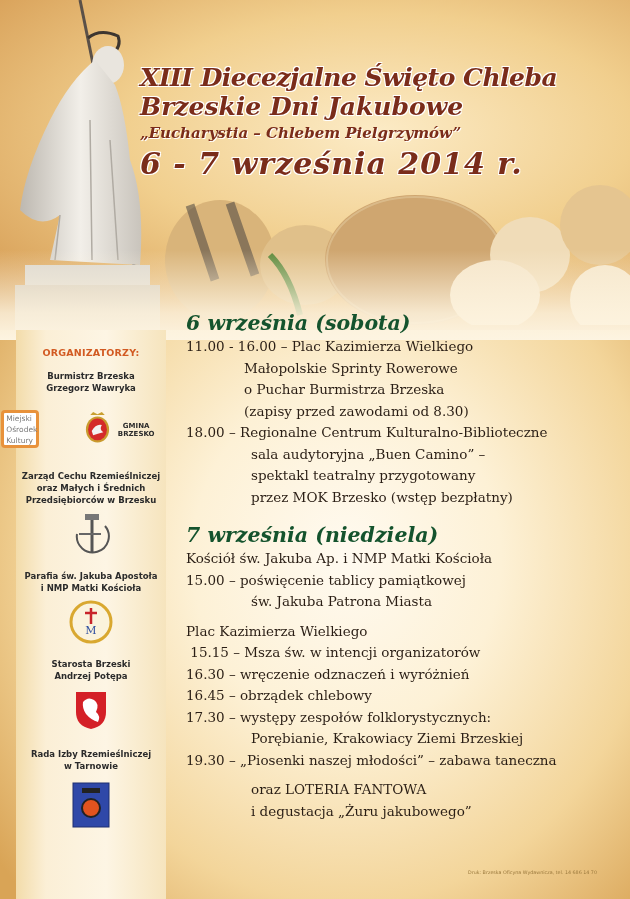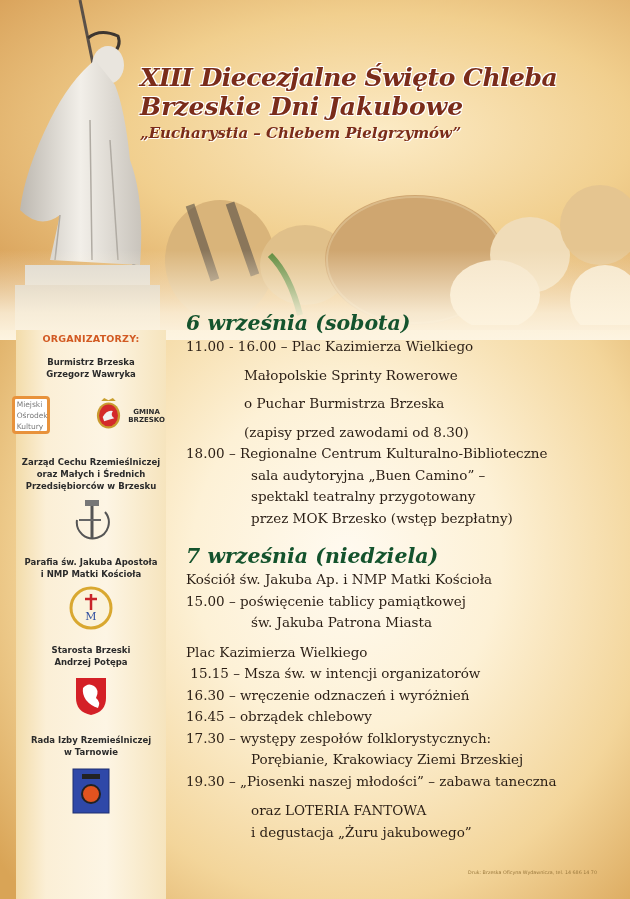--- a/index.html
+++ b/index.html
@@ -32,33 +32,33 @@
   .t4 { color:#7a2c1a; font-weight:bold; font-style:italic; font-size:30px; margin-top:4px;
         text-shadow: 1px 1px 0 #fff, -1px -1px 0 #fff, 1px -1px 0 #fff, -1px 1px 0 #fff; letter-spacing:1px; }
 
   
   .sidebar {
     position:absolute; left:16px; top:330px; width:150px; height:569px;
     background: linear-gradient(to right, #f3dcaa 0%, #fbefd6 20%, #fdf5e4 60%, #f6e4bd 100%);
     text-align:center;
     font-family:"DejaVu Sans", sans-serif;
   }
-  .org-head { color:#d25a22; font-weight:bold; font-size:9.5px; margin-top:3px; letter-spacing:0.2px; }
+  .org-head { color:#d25a22; font-weight:bold; font-size:9.5px; margin-top:17px; letter-spacing:0.2px; }
   .org-text { color:#2b2b2b; font-weight:bold; font-size:8.5px; line-height:12px; }
-  .logos-row { display:flex; justify-content:center; align-items:flex-start; margin-top:10px; padding:0 6px;gap:44px; }
+  .logos-row { display:flex; justify-content:flex-end; align-items:flex-start; margin-top:10px; padding:0 6px;gap:44px; }
   .mok { width:38px; height:38px; border:3px solid #e8923b; border-radius:4px; background:#fff;
          font-size:7.5px; color:#7a7a7a; line-height:11px; text-align:left; padding-left:2px; box-sizing:border-box; }
   .gmina-col { display:flex; align-items:center; }
   .gmina-label { font-size:7px; font-weight:bold; color:#2b2b2b; margin-top:4px; }
 
   
   .main { position:absolute; left:186px; top:310px; width:440px; color:#2a1e15; font-family:"DejaVu Serif", serif; }
   .day-head { color:#14532d; font-weight:bold; font-style:italic; font-size:20.5px; line-height:26px; }
   .row { font-size:13.5px; line-height:21.5px; white-space:nowrap; }
-  .indent1 { padding-left:58px;margin-top:7px; }
+  .indent1 { padding-left:58px; }
   .indent2 { padding-left:65px; }
   .gap { height:8px; }
   .footer { position:absolute; left:468px; top:870px; font-family:"DejaVu Sans", sans-serif; font-size:4.8px; color:#9c7a3e; }
 </style>
 </head>
 <body>
 
 <div class="top-band"></div>
 
 <svg class="statue" viewBox="0 0 180 330">
@@ -90,20 +90,21 @@
   <ellipse cx="440" cy="40" rx="40" ry="40" fill="#e5c590"></ellipse>
   <ellipse cx="445" cy="115" rx="35" ry="35" fill="#f5e7cc"></ellipse>
 </svg>
 
 <div class="fade"></div>
 
 <div class="title-block">
   <div class="t1">XIII Diecezjalne Święto Chleba</div>
   <div class="t2">Brzeskie Dni Jakubowe</div>
   <div class="t3">„Eucharystia – Chlebem Pielgrzymów”</div>
+  <div class="t4">6 - 7 września 2014 r.</div>
 </div>
 
 <div class="sidebar">
   <div class="org-head">ORGANIZATORZY:</div>
 
   <div class="org-text" style="margin-top:12px;">
     <div>Burmistrz Brzeska</div>
     <div>Grzegorz Wawryka</div>
   </div>
 

